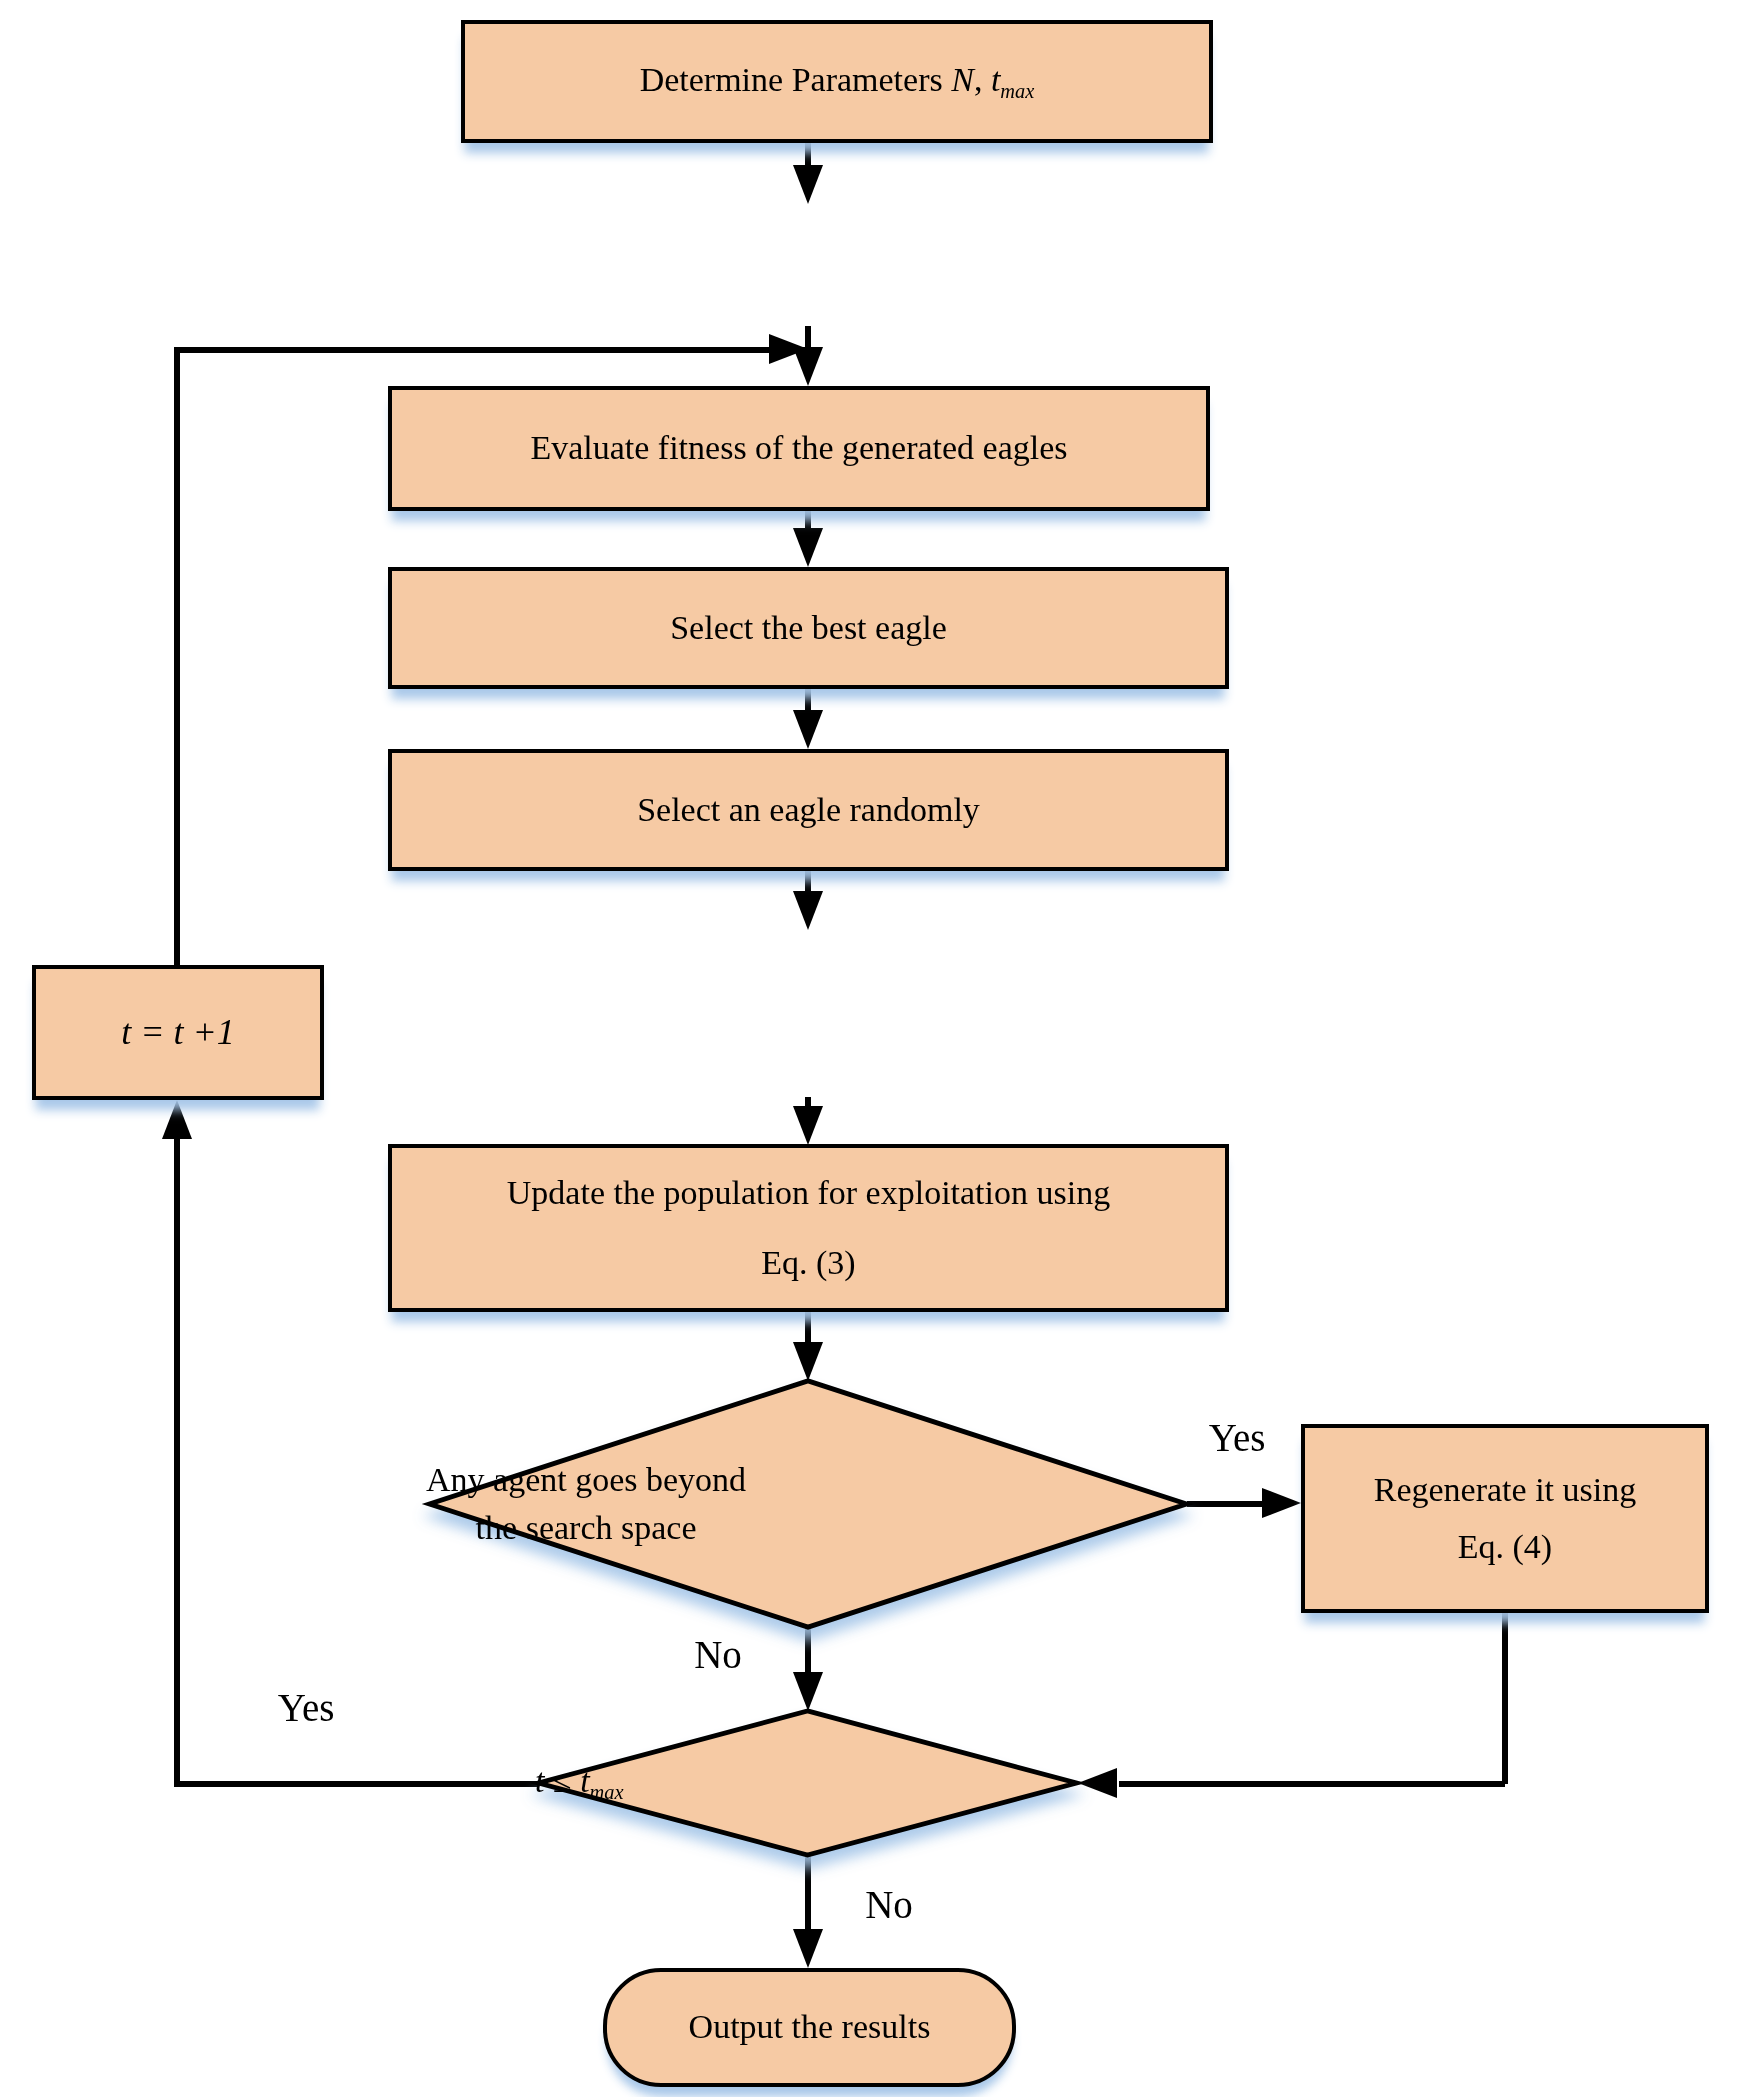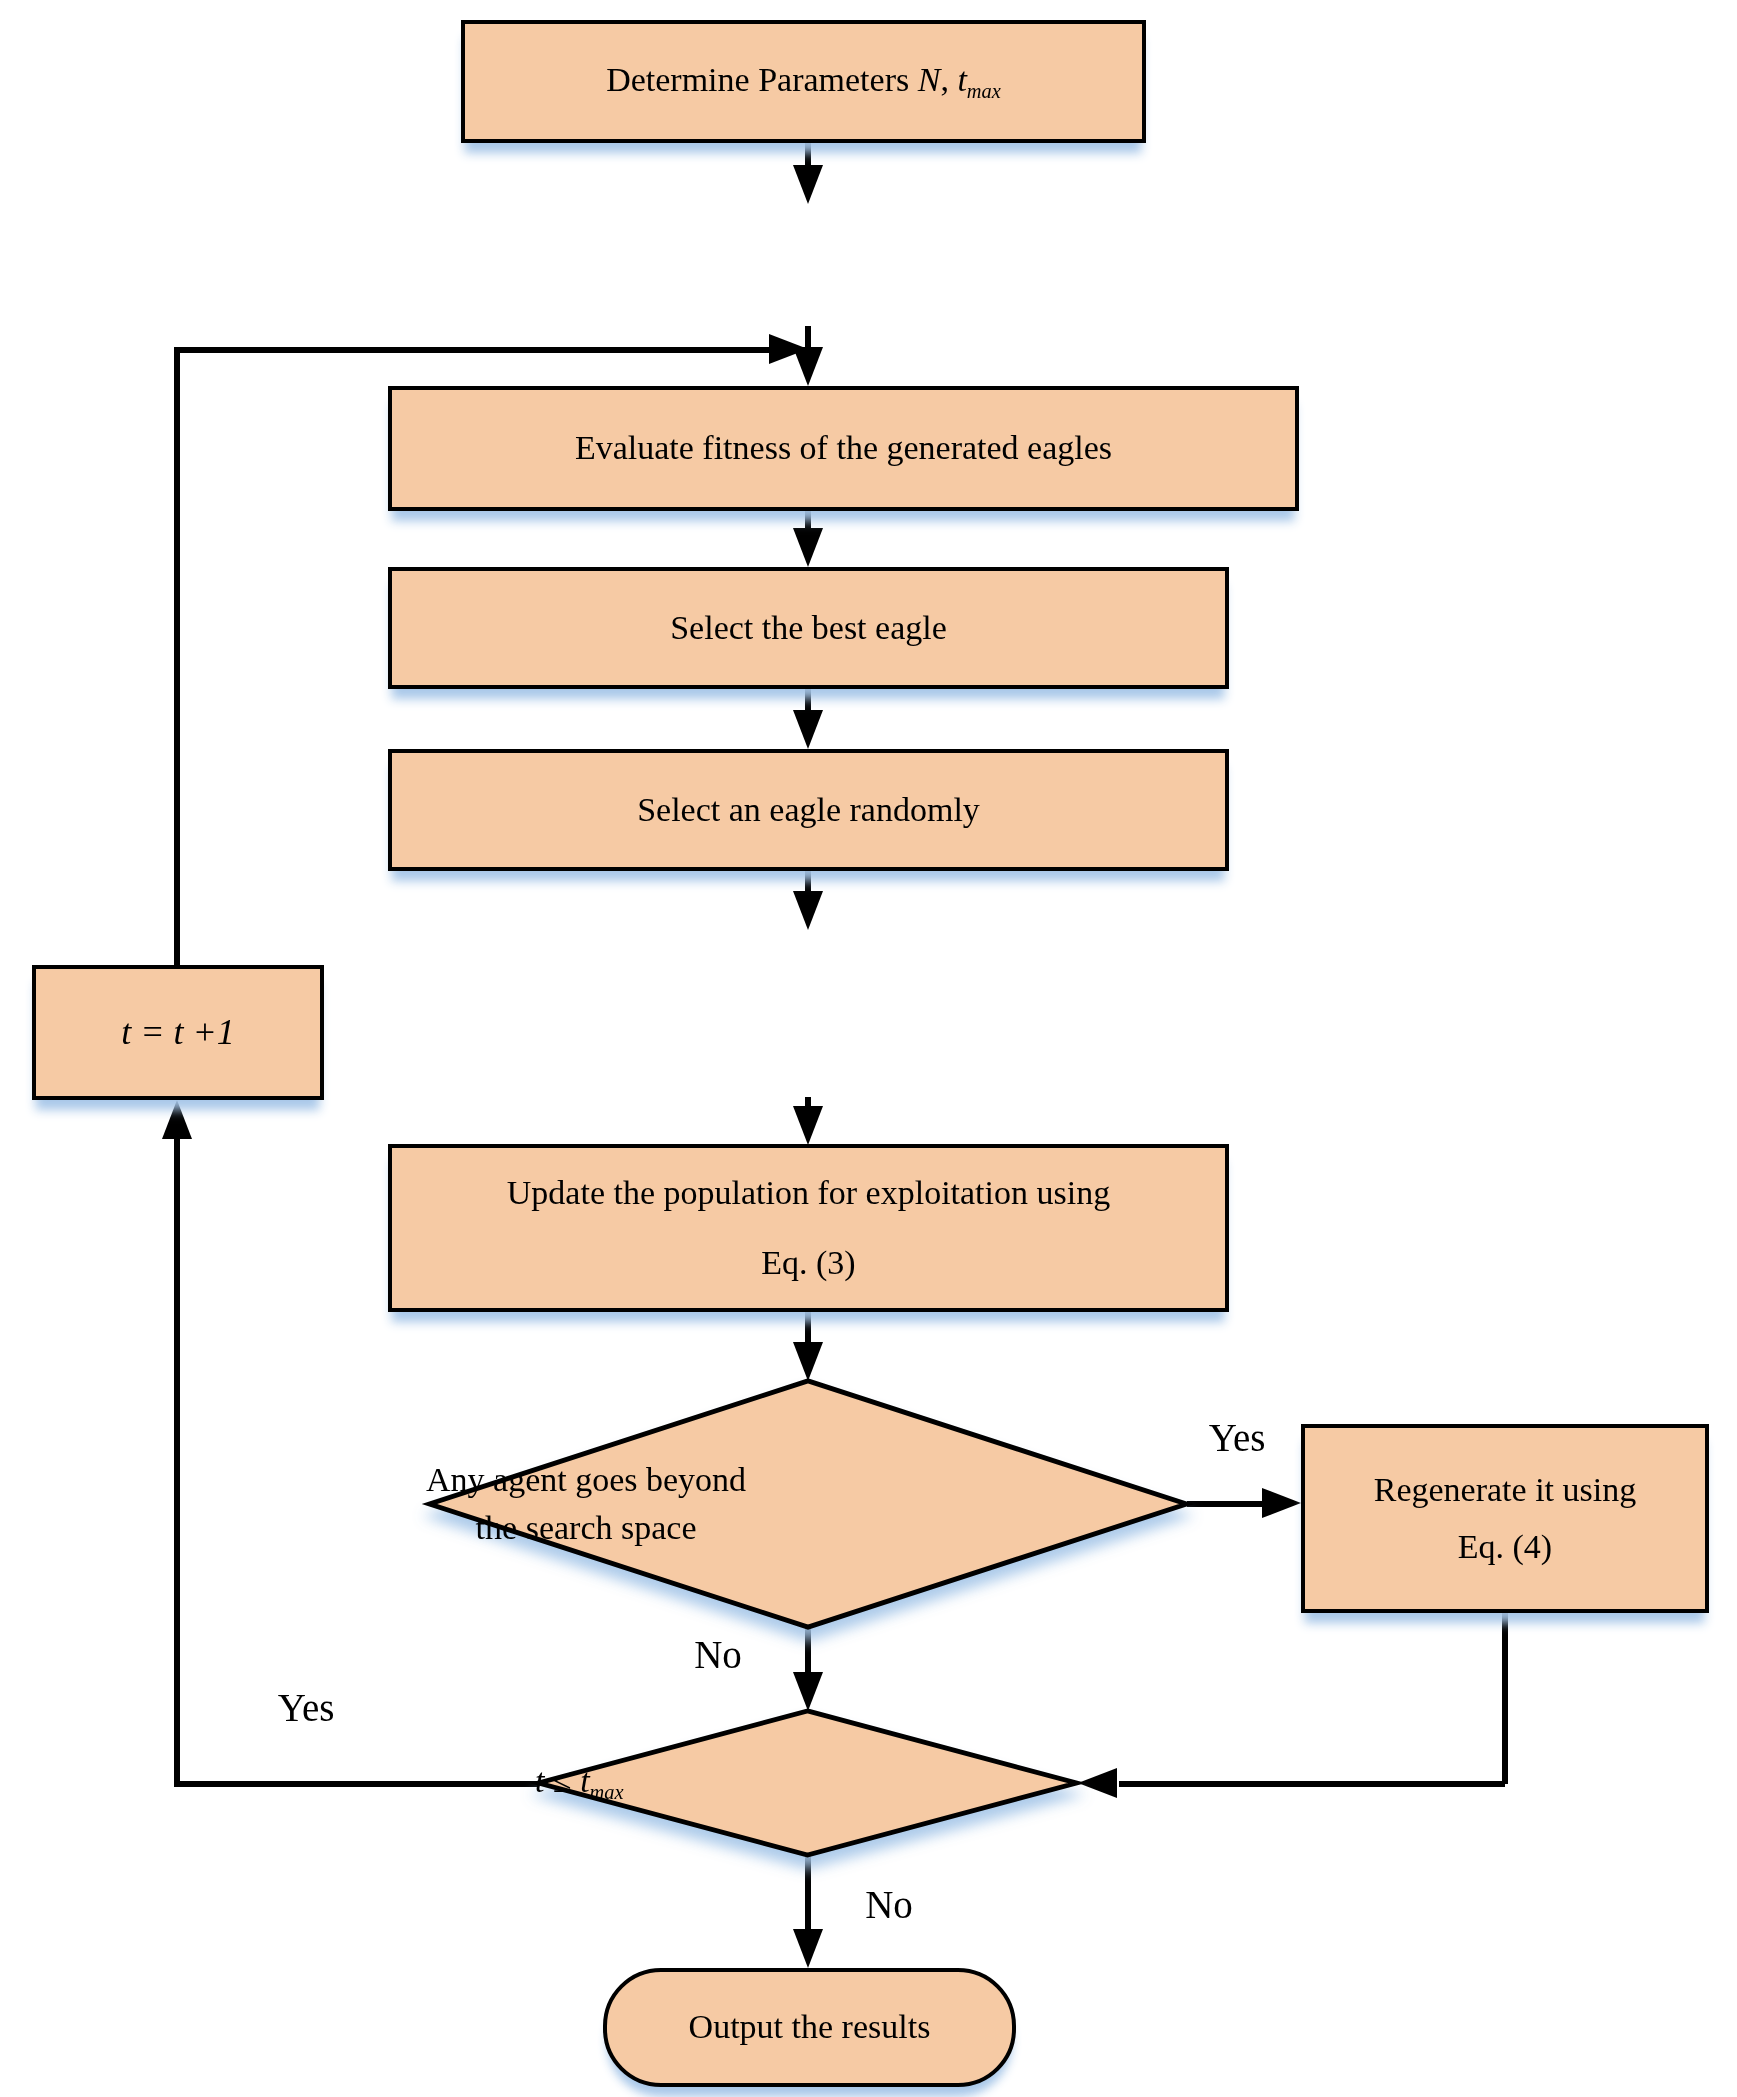--- a/index.html
+++ b/index.html
@@ -92,26 +92,26 @@
   <div class="arrL" style="left:1078px;top:1768px;"></div>
 
   <div class="vline" style="left:805px;top:1856px;height:75px;"></div>
   <div class="arrD" style="left:793px;top:1929px;"></div>
 
   <div class="hline" style="left:174px;top:1781px;width:365px;"></div>
   <div class="vline" style="left:174px;top:1139px;height:645px;"></div>
   <div class="arrU" style="left:162px;top:1100px;"></div>
   <div class="vline" style="left:174px;top:347px;height:618px;"></div>
 
-  <div class="node" style="left:461px;top:20.4px;width:685px;height:123px;">
+  <div class="node" style="left:461px;top:20.4px;width:752px;height:123px;">
     <span><span>Determine Parameters </span><span class="it">N</span><span>, </span><span class="it">t</span><span class="it sb">max</span></span>
   </div>
 
 
-  <div class="node" style="left:388px;top:386px;width:911px;height:125px;">
+  <div class="node" style="left:388px;top:386px;width:822px;height:125px;">
     <span>Evaluate fitness of the generated eagles</span>
   </div>
 
   <div class="node" style="left:388px;top:567px;width:841px;height:122px;">
     <span>Select the best eagle</span>
   </div>
 
   <div class="node" style="left:388px;top:749px;width:841px;height:122px;">
     <span>Select an eagle randomly</span>
   </div>

